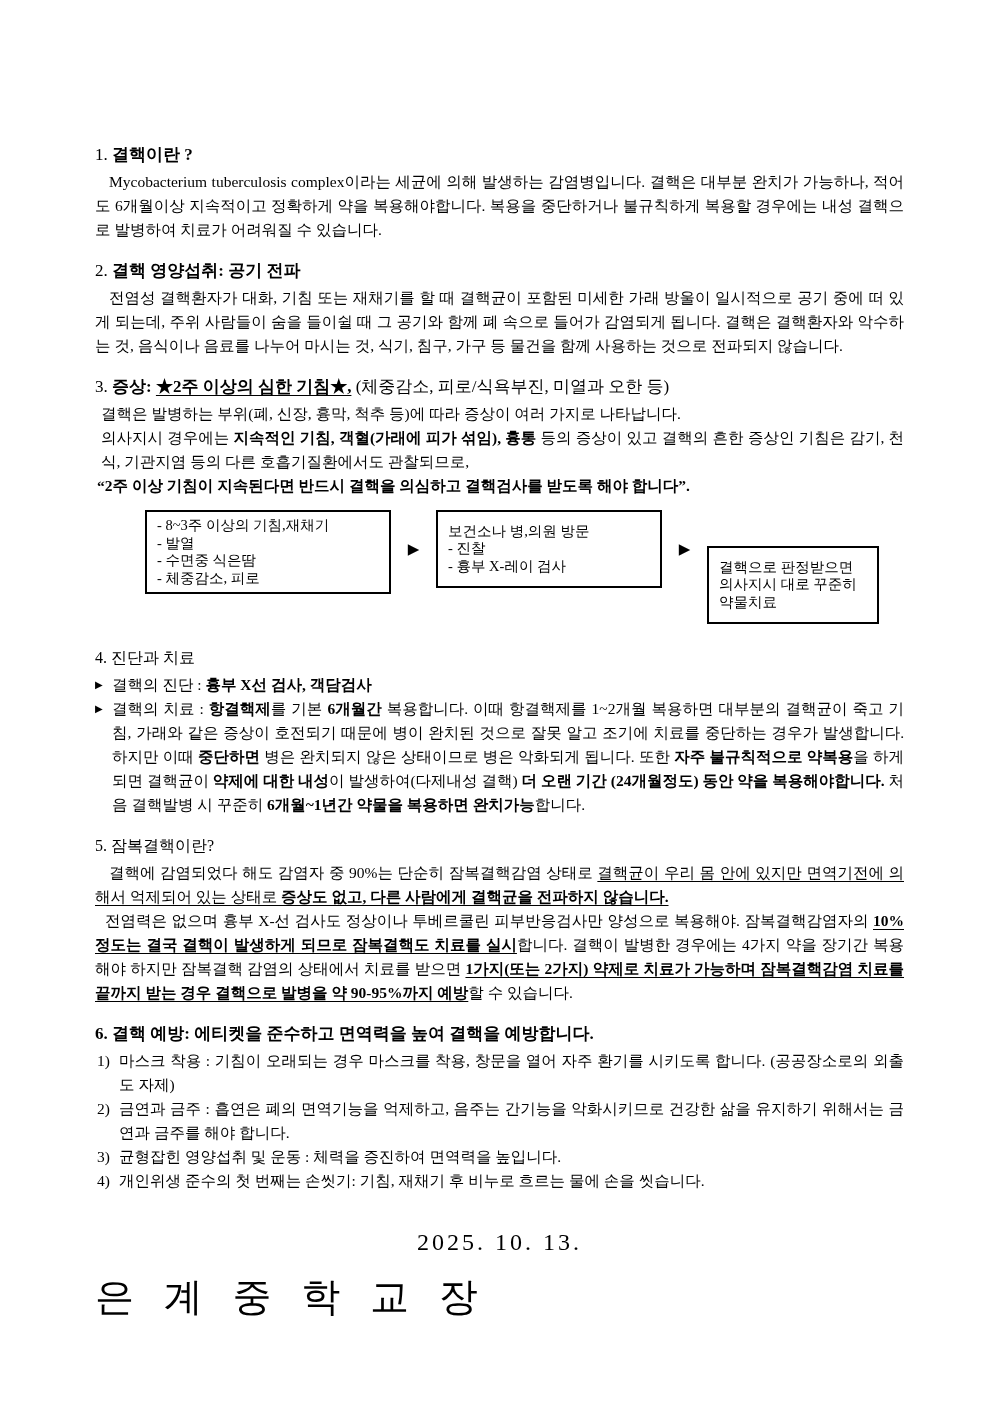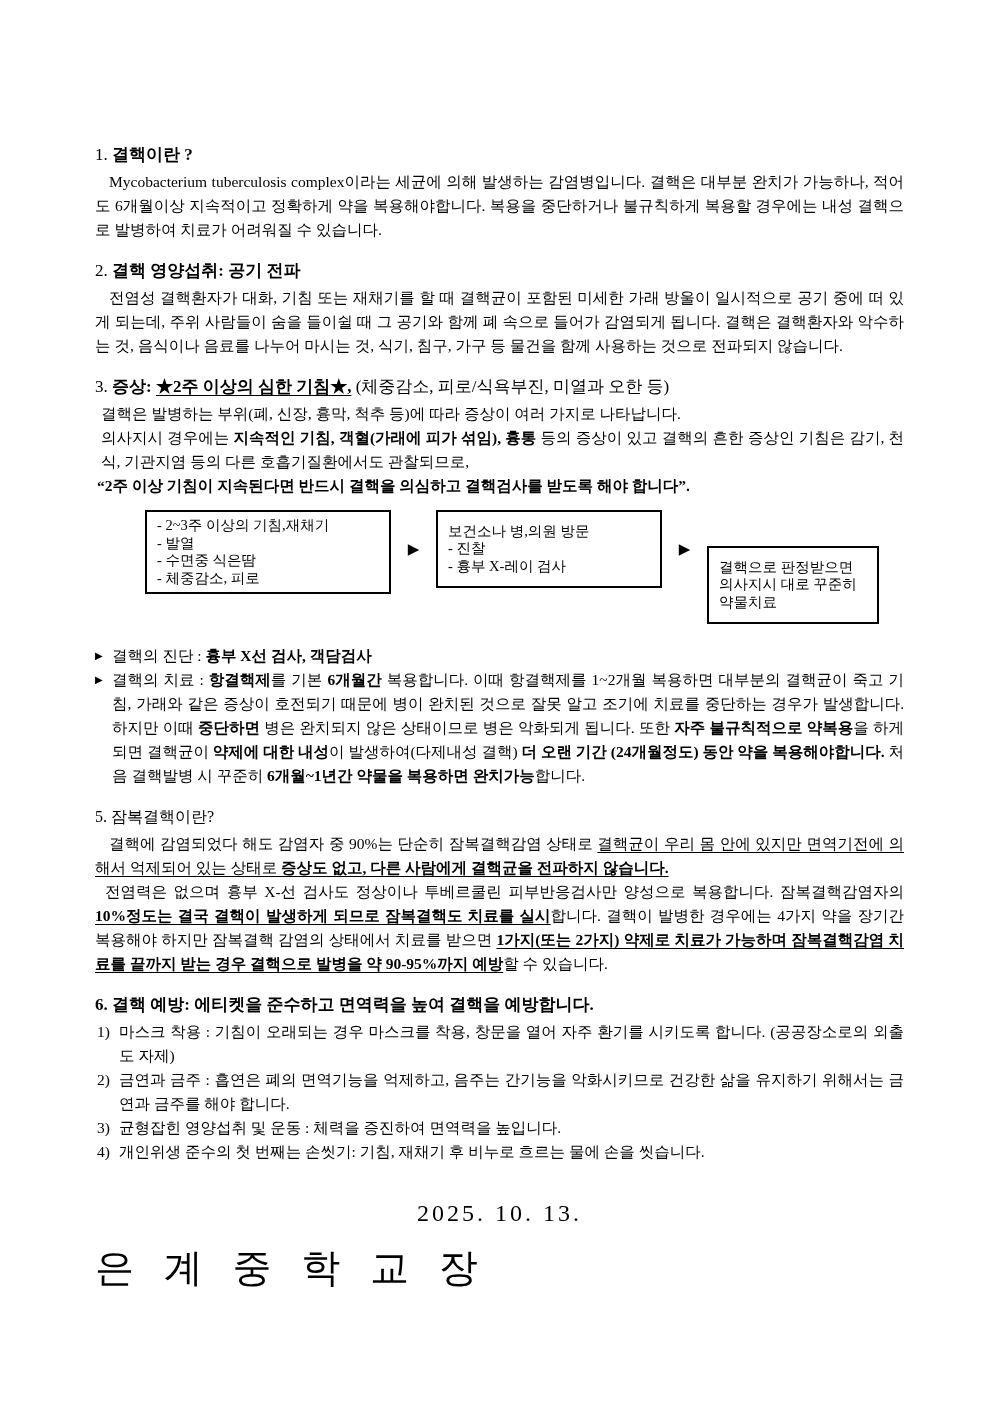--- a/index.html
+++ b/index.html
@@ -89,54 +89,55 @@
 
   <div class="sec" style="margin-bottom:6px;">
     <div class="sec-heading"><span>3. </span><span class="b">증상: </span><span class="b u">★2주 이상의 심한 기침★,</span><span> (체중감소, 피로/식욕부진, 미열과 오한 등)</span></div>
     <div class="line"><span>결핵은 발병하는 부위(폐, 신장, 흉막, 척추 등)에 따라 증상이 여러 가지로 나타납니다.</span></div>
     <div class="line"><span>의사지시 경우에는 </span><span class="b">지속적인 기침, 객혈(가래에 피가  섞임), 흉통</span><span> 등의 증상이 있고 결핵의 흔한 증상인 기침은  감기, 천식, 기관지염 등의 다른 호흡기질환에서도 관찰되므로,</span></div>
     <div class="line quote-line"><span class="b">“2주 이상 기침이  지속된다면 반드시 결핵을 의심하고 결핵검사를 받도록 해야 합니다”.</span></div>
   </div>
 
   <div class="flow-row">
     <div class="flow-box flow-box-1">
-        <div>- 2~3주 이상의 기침,재채기</div>
+        <div>- 8~3주 이상의 기침,재채기</div>
         <div>- 발열</div>
         <div>- 수면중 식은땀</div>
         <div>- 체중감소, 피로</div>
       </div>
     <div class="flow-arrow">▶</div>
     <div class="flow-box flow-box-2">
         <div>보건소나 병,의원 방문</div>
         <div>- 진찰</div>
         <div>- 흉부 X-레이 검사</div>
       </div>
     <div class="flow-arrow">▶</div>
     <div class="flow-box flow-box-3">
         <div>결핵으로 판정받으면</div>
         <div>의사지시 대로 꾸준히</div>
         <div>약물치료</div>
       </div>
   </div>
 
   <div class="sec">
+    <div class="sec-heading" style="font-size:16px;"><span>4. 진단과 치료</span></div>
     <div class="bullet">
       <span class="bullet-marker">▶</span>
       <span><span>결핵의 진단 : </span><span class="b">흉부 X선 검사, 객담검사</span></span>
     </div>
     <div class="bullet">
       <span class="bullet-marker">▶</span>
       <span><span>결핵의 치료 : </span><span class="b">항결핵제</span><span>를 기본 </span><span class="b">6개월간</span><span> 복용합니다. 이때 항결핵제를 1~2개월 복용하면 대부분의 결핵균이 죽고 기침, 가래와 같은 증상이 호전되기 때문에 병이 완치된 것으로 잘못 알고 조기에 치료를 중단하는 경우가 발생합니다. 하지만 이때 </span><span class="b">중단하면</span><span> 병은 완치되지 않은 상태이므로 병은 악화되게 됩니다. 또한 </span><span class="b">자주 불규칙적으로 약복용</span><span>을 하게 되면 결핵균이 </span><span class="b">약제에 대한 내성</span><span>이 발생하여(다제내성 결핵) </span><span class="b">더 오랜 기간 (24개월정도) 동안 약을 복용해야합니다.</span><span> 처음 결핵발병 시 꾸준히 </span><span class="b">6개월~1년간 약물을 복용하면 완치가능</span><span>합니다.</span></span>
     </div>
   </div>
 
   <div class="sec">
     <div class="sec-heading" style="font-size:16px;"><span>5. 잠복결핵이란?</span></div>
     <div class="para"><span>결핵에 감염되었다 해도 감염자 중 90%는 단순히 잠복결핵감염 상태로 </span><span class="u">결핵균이 우리 몸 안에 있지만 면역기전에 의해서 억제되어 있는 상태로 </span><span class="b u">증상도 없고, 다른 사람에게 결핵균을 전파하지 않습니다.</span></div>
-    <div class="para" style="text-indent:10px;"><span>전염력은 없으며 흉부 X-선 검사도 정상이나 투베르쿨린 피부반응검사만 양성으로 복용합니다. 잠복결핵감염자의 </span><span class="b u">10%정도는 결국 결핵이 발생하게 되므로 잠복결핵도 치료를 실시</span><span>합니다. 결핵이 발병한 경우에는 4가지 약을 장기간 복용해야 하지만 잠복결핵 감염의 상태에서 치료를 받으면 </span><span class="b u">1가지(또는 2가지) 약제로 치료가 가능하며 잠복결핵감염 치료를 끝까지 받는 경우 결핵으로 발병을 약 90-95%까지 예방</span><span>할 수 있습니다.</span></div>
+    <div class="para" style="text-indent:10px;"><span>전염력은 없으며 흉부 X-선 검사도 정상이나 투베르쿨린 피부반응검사만 양성으로 복용해야. 잠복결핵감염자의 </span><span class="b u">10%정도는 결국 결핵이 발생하게 되므로 잠복결핵도 치료를 실시</span><span>합니다. 결핵이 발병한 경우에는 4가지 약을 장기간 복용해야 하지만 잠복결핵 감염의 상태에서 치료를 받으면 </span><span class="b u">1가지(또는 2가지) 약제로 치료가 가능하며 잠복결핵감염 치료를 끝까지 받는 경우 결핵으로 발병을 약 90-95%까지 예방</span><span>할 수 있습니다.</span></div>
   </div>
 
   <div class="sec">
     <div class="sec-heading"><span class="b">6. 결핵 예방: 에티켓을 준수하고 면역력을 높여 결핵을 예방합니다.</span></div>
     <div class="numbered-item">
       <span class="num">1)</span>
       <span>마스크 착용 : 기침이 오래되는 경우 마스크를 착용, 창문을 열어 자주 환기를 시키도록 합니다. (공공장소로의 외출도 자제)</span>
     </div>
     <div class="numbered-item">
       <span class="num">2)</span>

